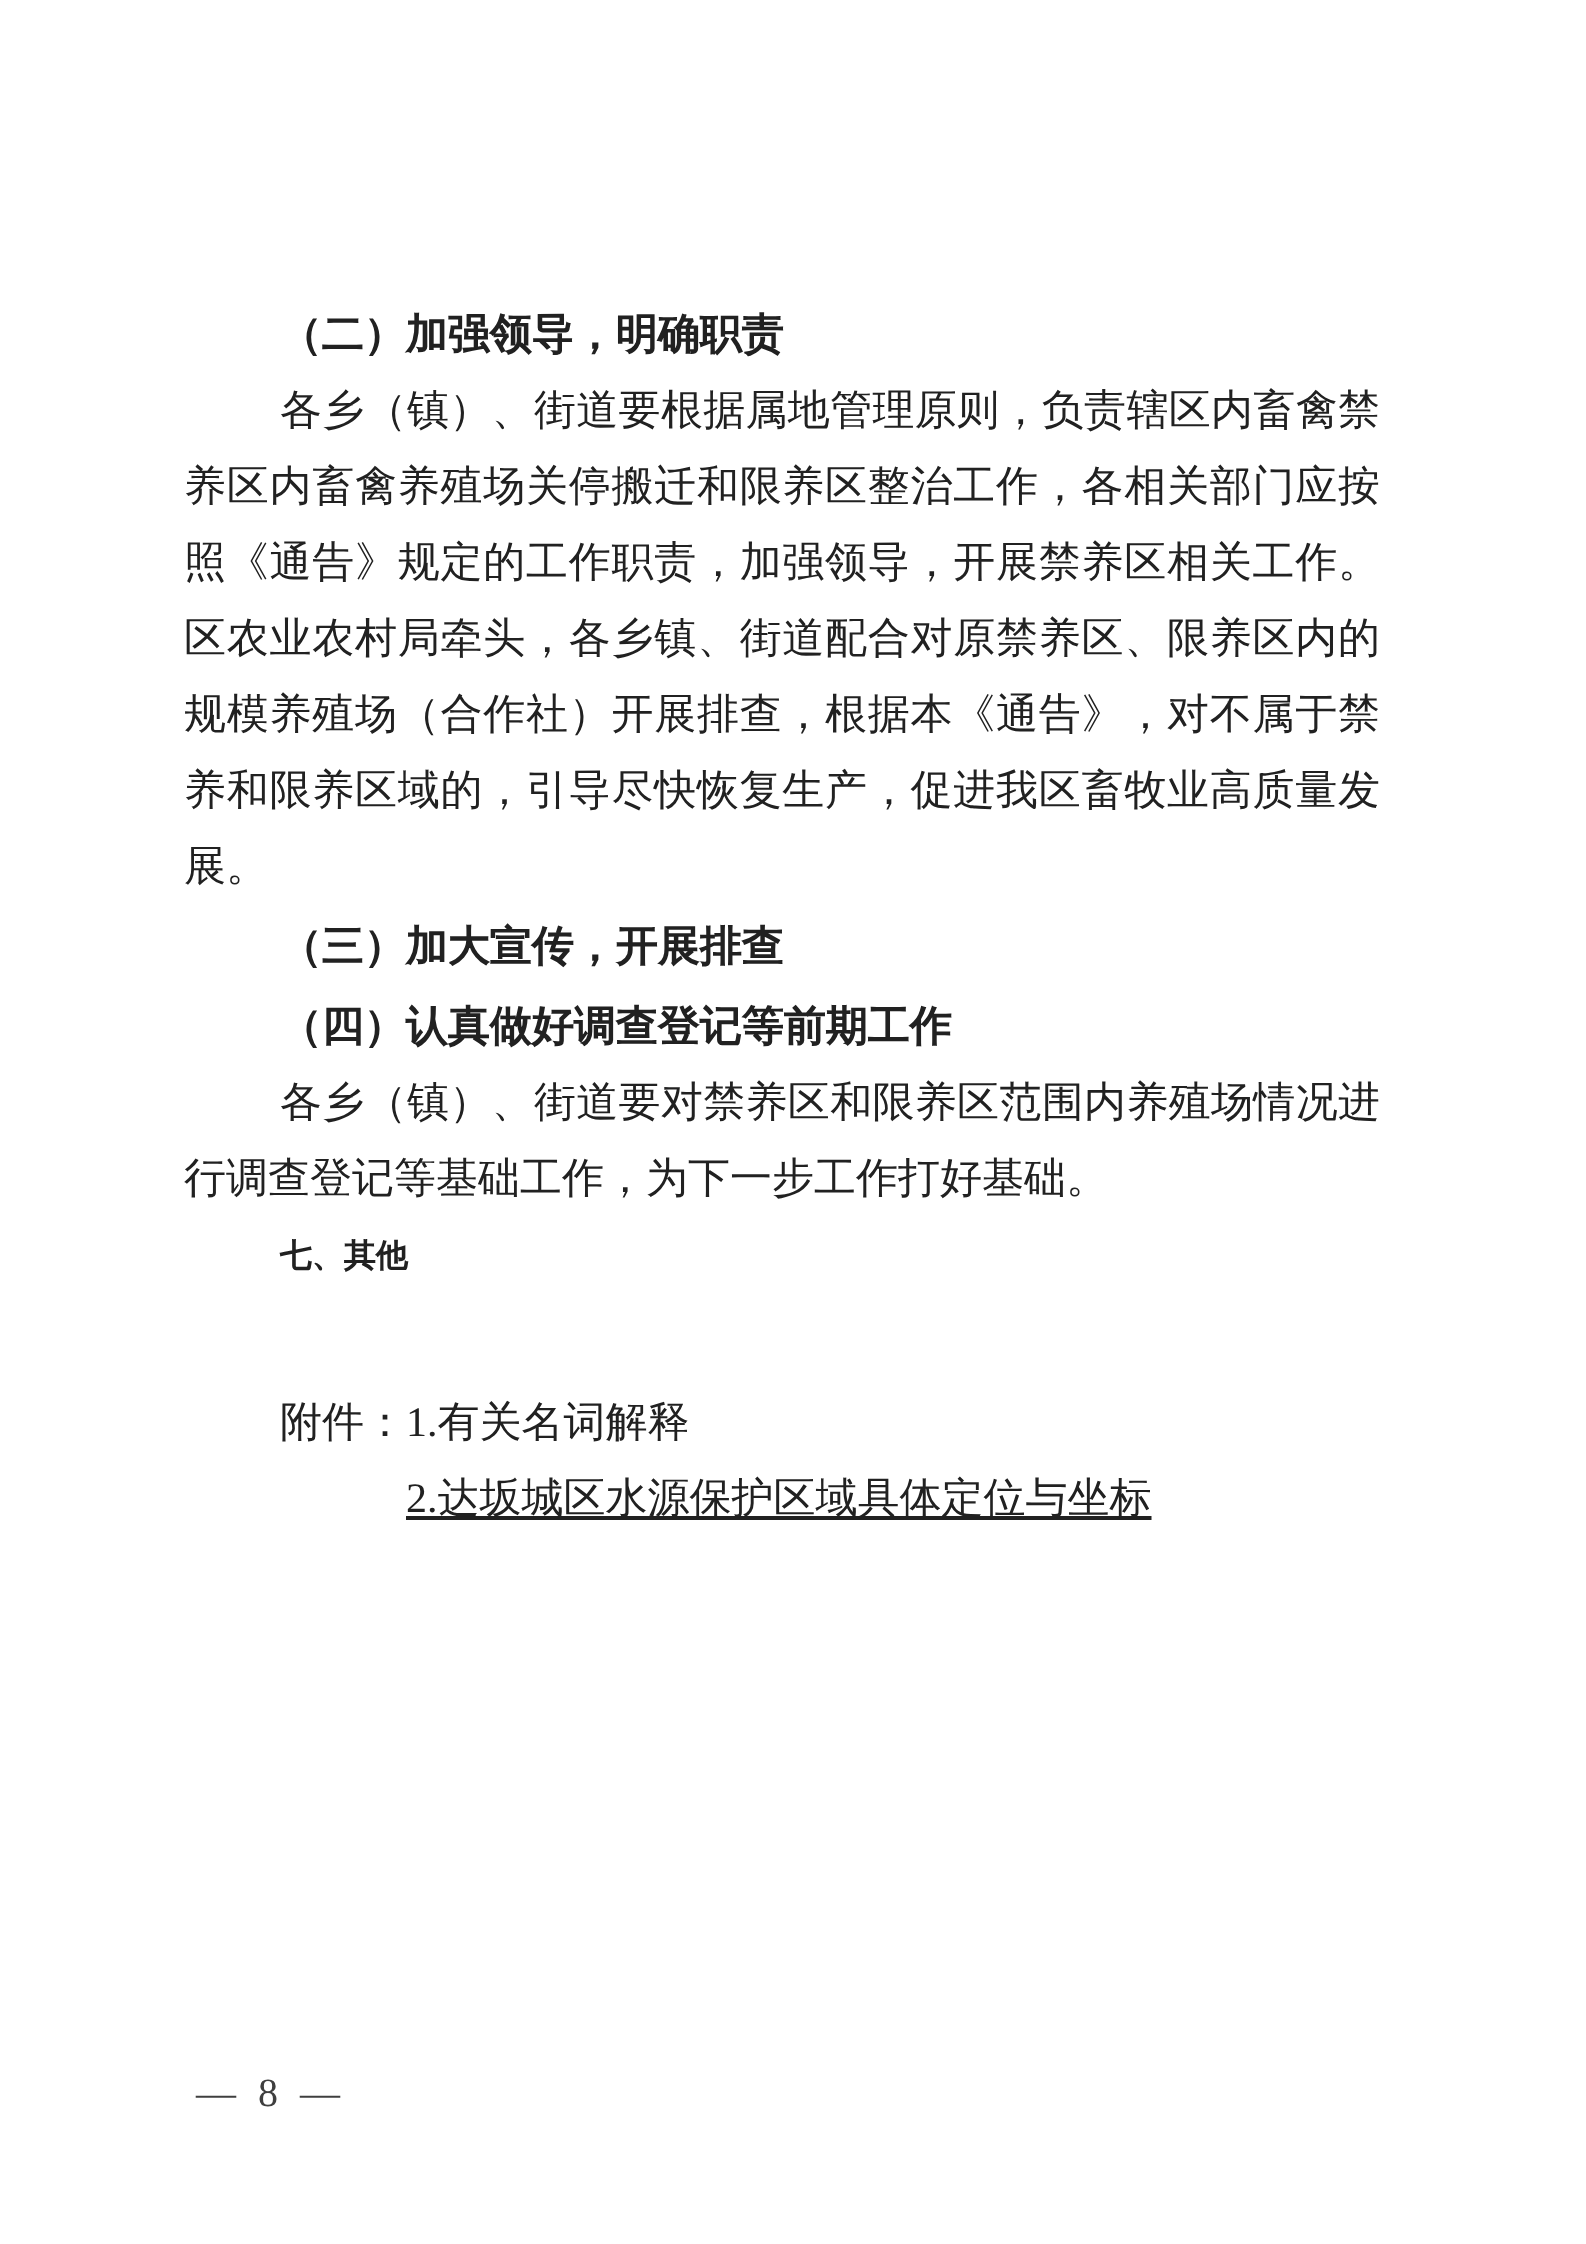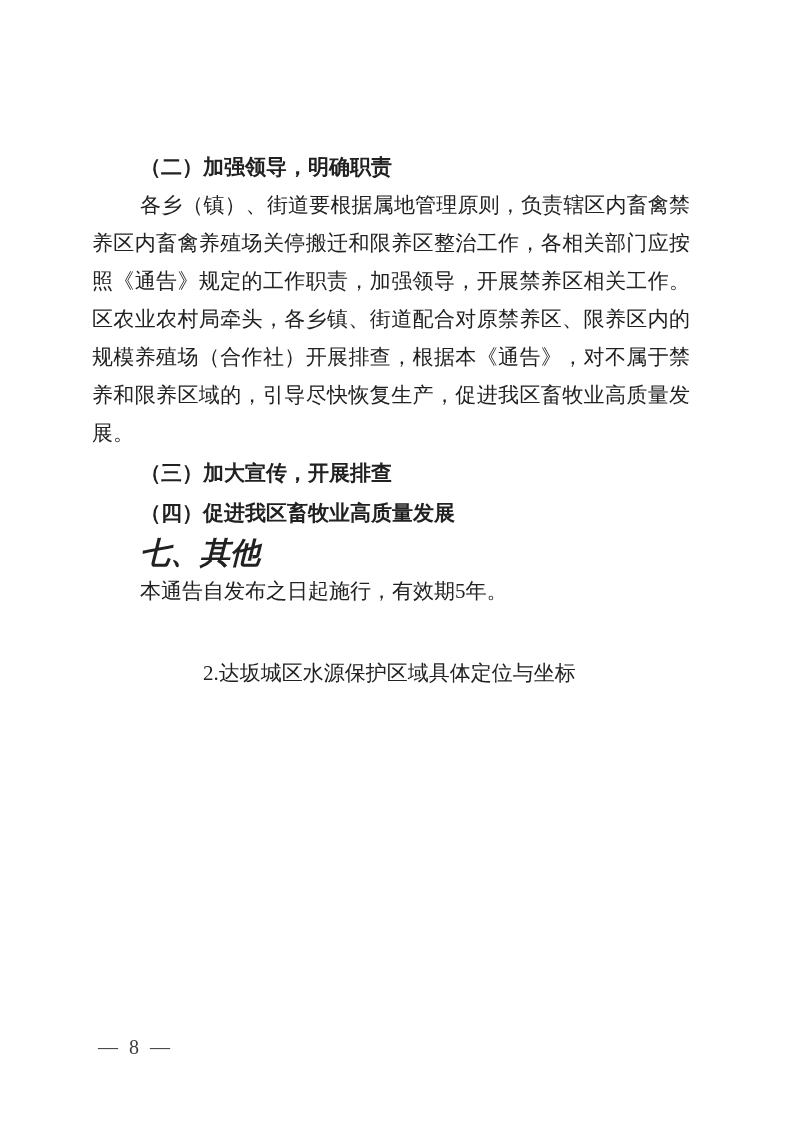--- a/index.html
+++ b/index.html
@@ -37,55 +37,56 @@
     font-weight: bold;
     text-indent: 48px;
     margin-top: 2px !important;
   }
   .content > :first-child {
     margin-top: 0 !important;
   }
   .heading-major {
     font-family: "Liberation Sans", "DejaVu Sans", sans-serif;
     font-weight: bold;
-    font-size: 30px;
+    font-size: 16px;
     text-indent: 48px;
     margin-top: 2px !important;
-    font-style: italic;
   }
   .attachments {
     margin-top: 44px;
   }
   .att-line-1 {
     text-indent: 48px;
   }
   .att-line-2 {
     padding-left: 111px;
+    text-decoration: underline;
   }
   .footer {
     position: absolute;
     left: 98px;
     top: 1036px;
     font-size: 20px;
     letter-spacing: 3px;
     color: #3f3f3f;
     font-family: "Liberation Serif", "DejaVu Serif", serif;
   }
 </style>
 </head>
 <body>
 
 <div class="page">
   <div class="content">
     <p class="heading">（二）加强领导，明确职责</p>
     <p class="para">各乡（镇）、街道要根据属地管理原则，负责辖区内畜禽禁养区内畜禽养殖场关停搬迁和限养区整治工作，各相关部门应按照《通告》规定的工作职责，加强领导，开展禁养区相关工作。区农业农村局牵头，各乡镇、街道配合对原禁养区、限养区内的规模养殖场（合作社）开展排查，根据本《通告》，对不属于禁养和限养区域的，引导尽快恢复生产，促进我区畜牧业高质量发展。</p>
     <p class="heading">（三）加大宣传，开展排查</p>
-    <p class="heading">（四）促进我区畜牧业高质量发展</p>
+    <p class="heading">（四）认真做好调查登记等前期工作</p>
+    <p class="para">各乡（镇）、街道要对禁养区和限养区范围内养殖场情况进行调查登记等基础工作，为下一步工作打好基础。</p>
     <p class="heading-major">七、其他</p>
-    <p class="para">本通告自发布之日起施行，有效期5年。</p>
 
     <div class="attachments">
+      <p class="att-line-1"><span>附件：</span><span>1.有关名词解释</span></p>
       <p class="att-line-2">2.达坂城区水源保护区域具体定位与坐标</p>
     </div>
   </div>
 
   <div class="footer">— 8 —</div>
 </div>
 
 </body></html>

